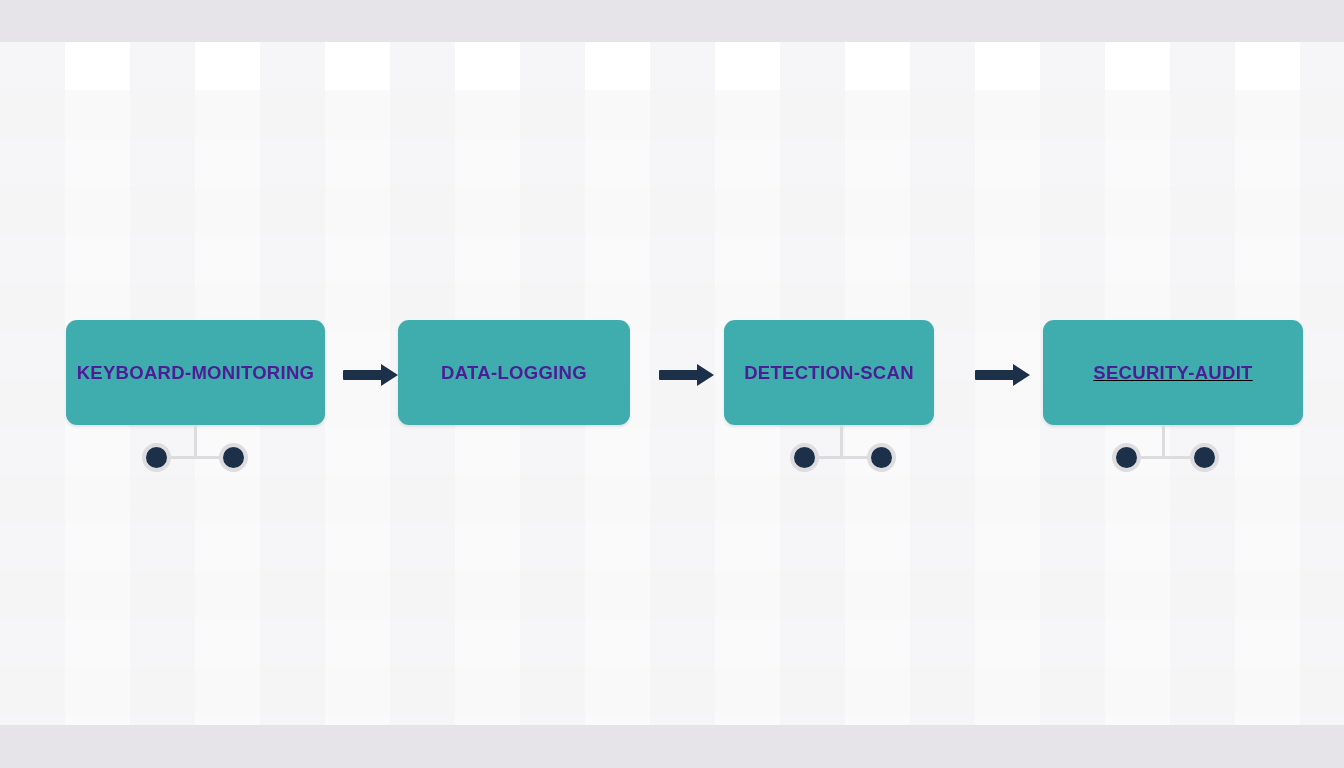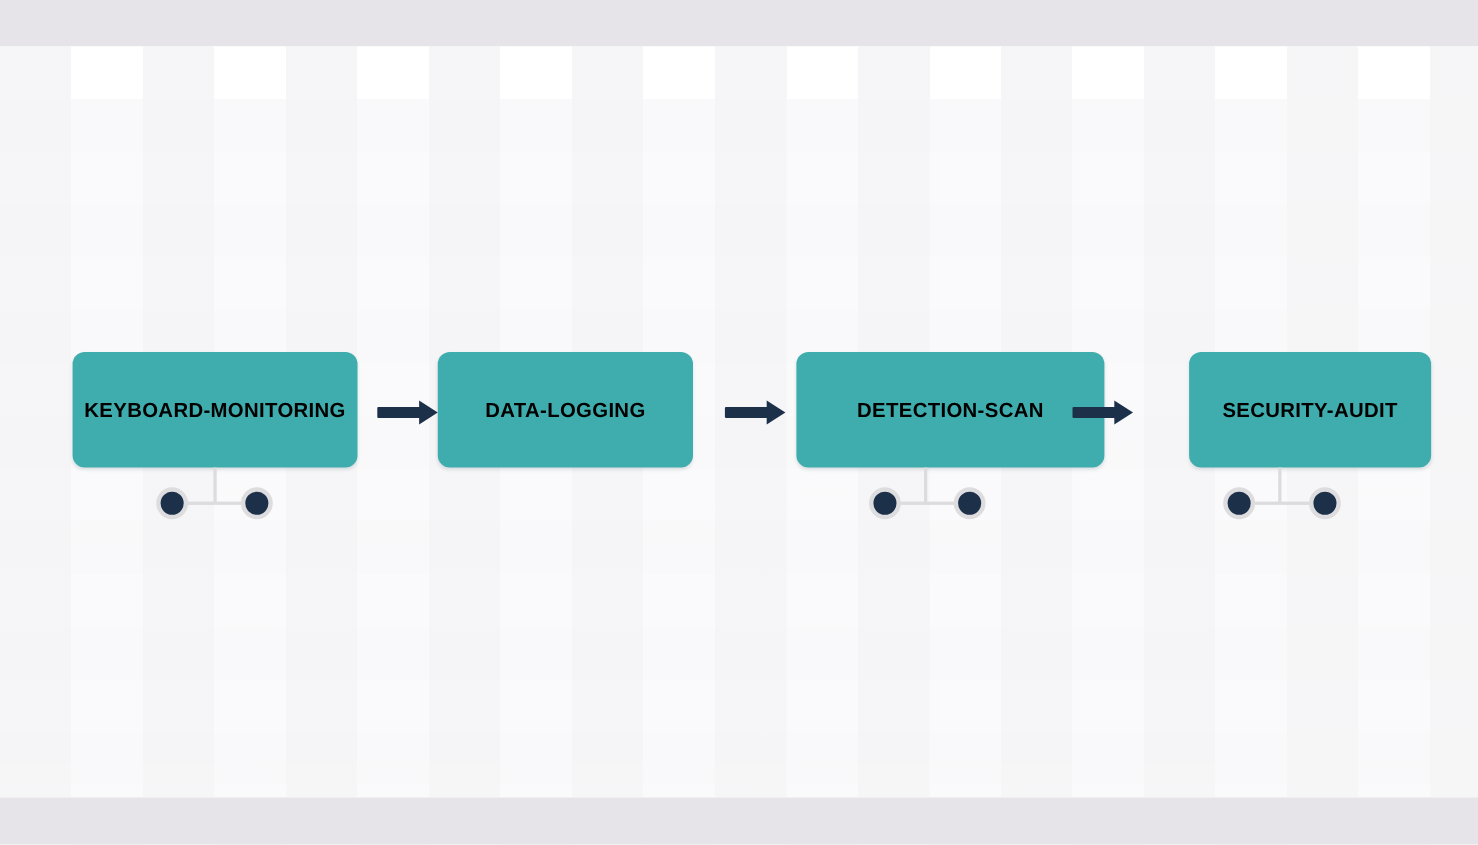--- a/index.html
+++ b/index.html
@@ -72,21 +72,21 @@
     height: 105px;
     border-radius: 11px;
     background: #3fadae;
     box-shadow: 0 2px 3px rgba(40,70,80,0.13);
     display: flex;
     align-items: center;
     justify-content: center;
     box-sizing: border-box;
   }
   .node-label {
-    color: #000000;
+    color: #4c1d95;
     font-size: 18.5px;
     font-weight: bold;
     letter-spacing: 0.3px;
     text-align: center;
     line-height: 1.15;
     white-space: nowrap;
   }
 
   
   .arrow {
@@ -163,30 +163,30 @@
 
   <div class="node" style="left:398px; width:232px;">
     <span class="node-label">DATA-LOGGING</span>
   </div>
 
   <div class="arrow" style="left:659px; width:55px;">
     <div class="arrow-shaft" style="width:40px;"></div>
     <div class="arrow-head" style="left:38px;"></div>
   </div>
 
-  <div class="node" style="left:724px; width:280px;">
+  <div class="node" style="left:724px; width:210px;">
     <span class="node-label">DETECTION-SCAN</span>
   </div>
 
   <div class="arrow" style="left:975px; width:55px;">
     <div class="arrow-shaft" style="width:40px;"></div>
     <div class="arrow-head" style="left:38px;"></div>
   </div>
 
-  <div class="node" style="left:1081px; width:220px;">
+  <div class="node" style="left:1043px; width:260px;text-decoration:underline;">
     <span class="node-label">SECURITY-AUDIT</span>
   </div>
 
   <div class="connector" style="left:0; width:1344px;">
     <div class="conn-stem" style="left:194px;"></div>
     <div class="conn-rail" style="left:157px; width:77px;"></div>
     <div class="conn-dot" style="left:142px;"></div>
     <div class="conn-dot" style="left:219px;"></div>
   </div>
 

